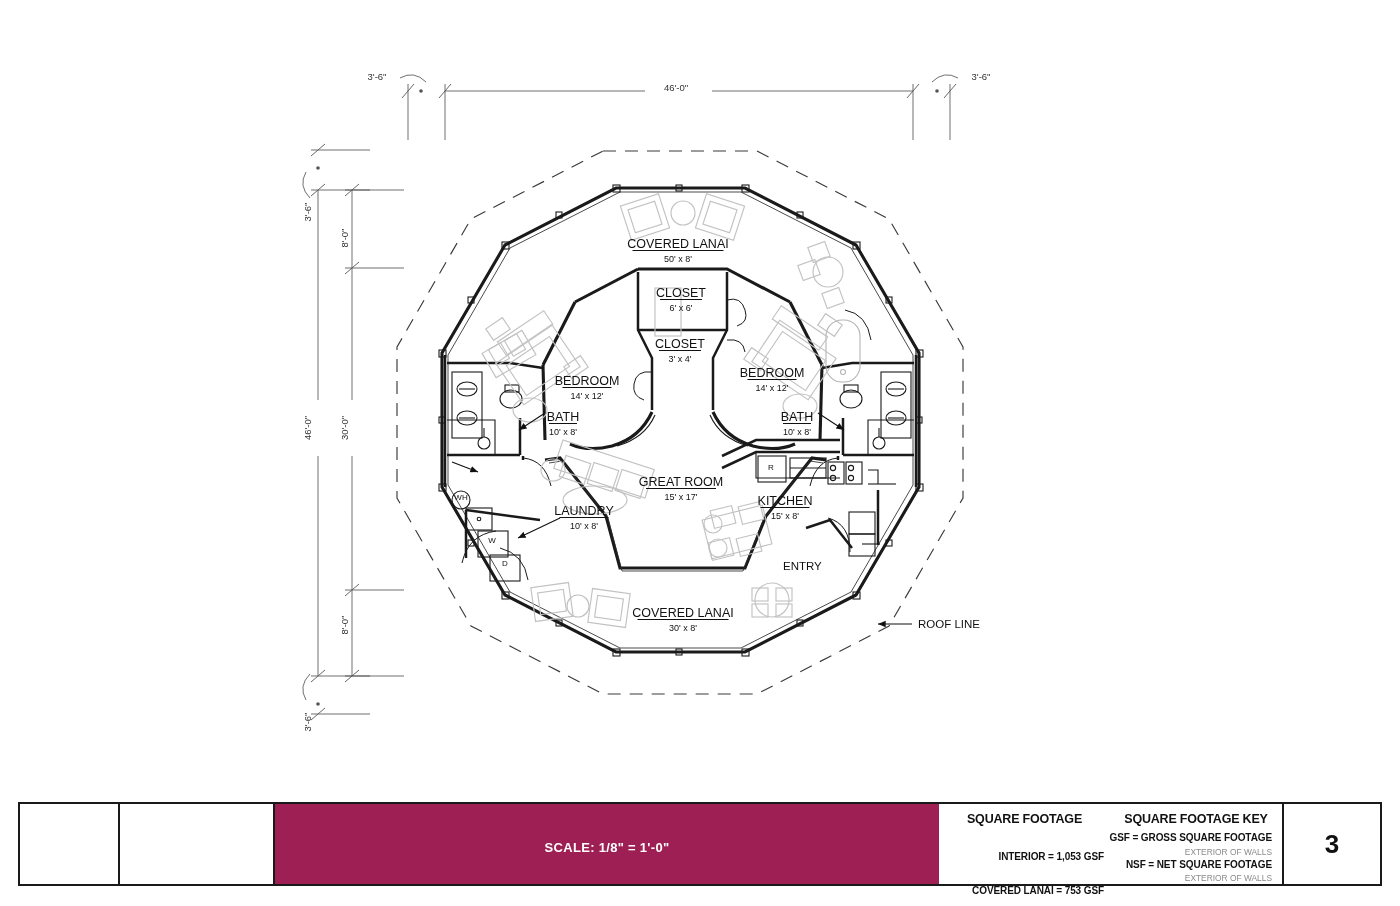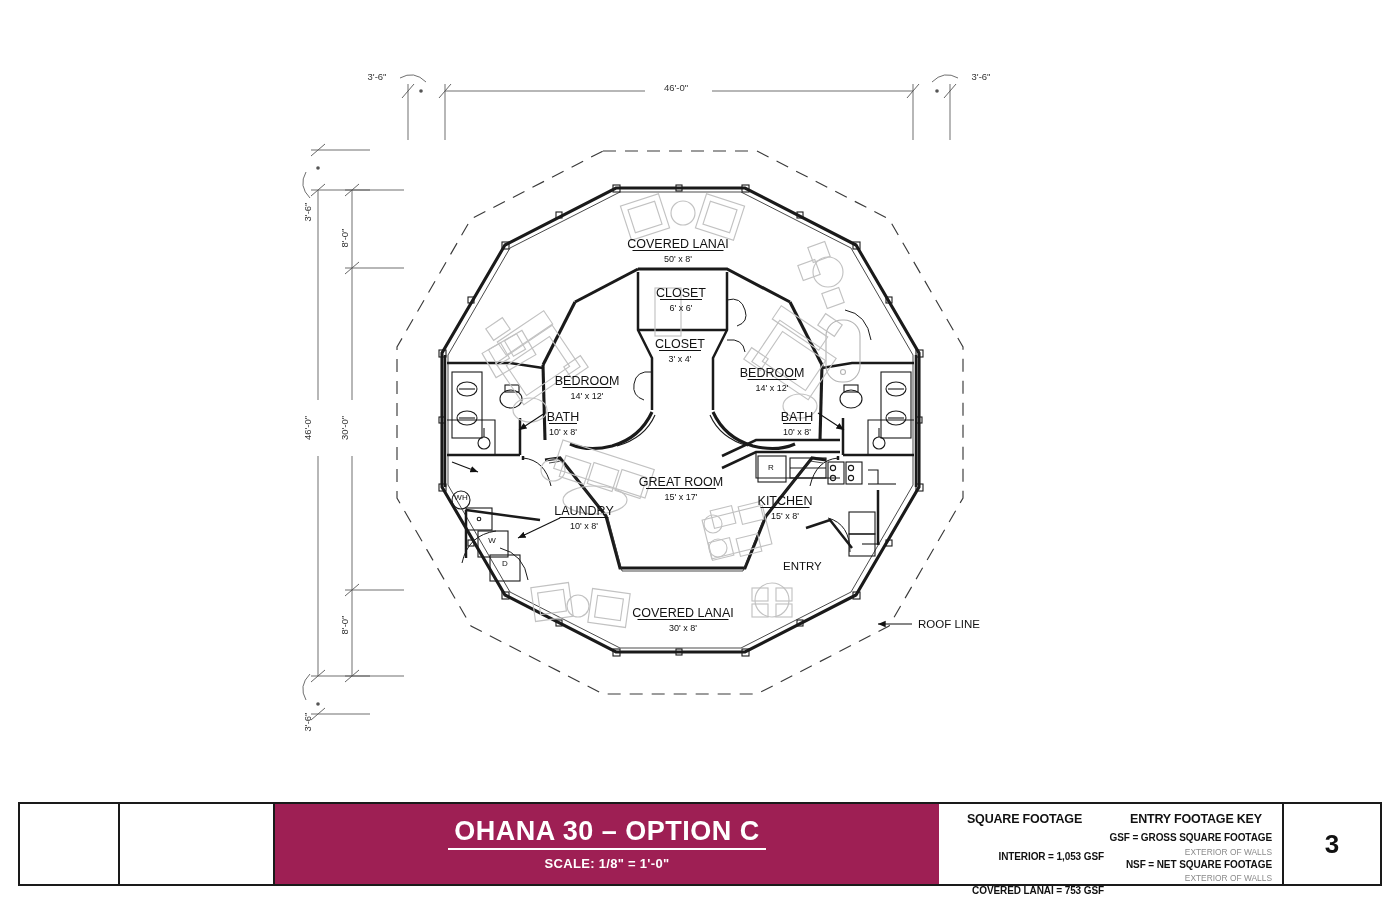--- a/index.html
+++ b/index.html
@@ -589,32 +589,31 @@
       <text x="311" y="722" class="dim-txt" transform="rotate(-90 311 722)">3'-6"</text>
     </g>
 </svg>
 
 <div id="title-block">
 
   <div class="tb-cell" id="tb-blank-1"></div>
   <div class="tb-cell" id="tb-blank-2"></div>
 
   <div class="tb-cell" id="tb-title">
-    <div id="tb-title-main">OHANA 30 – OPTION C</div>
     <div id="tb-title-scale">SCALE: 1/8" = 1'-0"</div>
   </div>
 
   <div class="tb-cell" id="tb-sqft">
     <div class="tb-head">SQUARE FOOTAGE</div>
     <div class="tb-line">INTERIOR = 1,053 GSF</div>
     <div class="tb-line">COVERED LANAI = 753 GSF</div>
   </div>
 
   <div class="tb-cell" id="tb-key">
-    <div class="tb-head">ENTRY FOOTAGE KEY</div>
+    <div class="tb-head">SQUARE FOOTAGE KEY</div>
     <div class="tb-line">GSF = GROSS SQUARE FOOTAGE</div>
     <div class="tb-sub">EXTERIOR OF WALLS</div>
     <div class="tb-line">NSF = NET SQUARE FOOTAGE</div>
     <div class="tb-sub">EXTERIOR OF WALLS</div>
   </div>
 
   <div class="tb-cell" id="tb-page">3</div>
 </div>
 
 </body></html>

